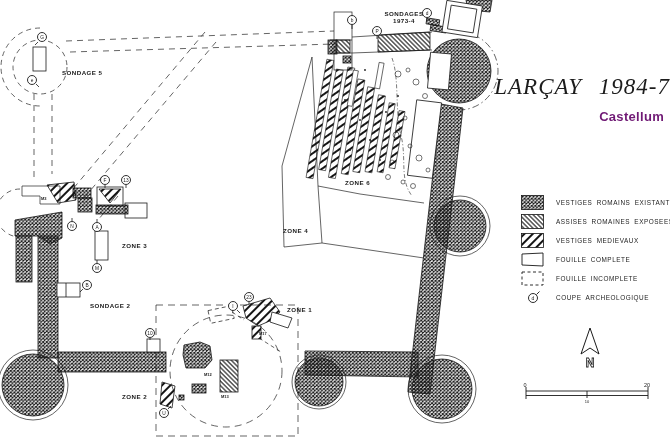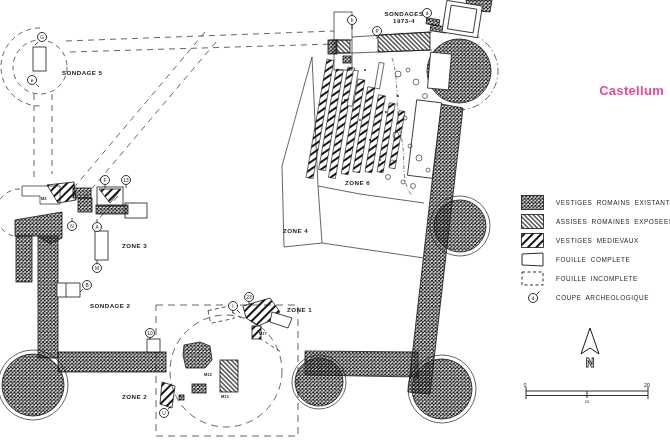--- a/index.html
+++ b/index.html
@@ -2,21 +2,21 @@
 <html><head>
 <meta charset="utf-8">
 <style>
   html,body{margin:0;padding:0;background:#ffffff;}
   #stage{position:relative;width:670px;height:444px;background:#ffffff;overflow:hidden;
          font-family:"Liberation Sans",sans-serif;color:#1a1a1a;}
   #plan-svg{position:absolute;left:0;top:0;}
   .title-block{position:absolute;left:492px;top:74px;width:178px;text-align:right;}
   .title-main{font-family:"Liberation Serif",serif;font-style:italic;font-size:23px;
               letter-spacing:1px;word-spacing:10px;white-space:nowrap;color:#1c1c1c;}
-  .title-sub{margin-top:9px;font-size:13px;font-weight:bold;letter-spacing:.3px;color:#ec4899;padding-right:6px;}
+  .title-sub{margin-top:9px;font-size:13px;font-weight:bold;letter-spacing:.3px;color:#701a75;padding-right:6px;}
   .legend{position:absolute;left:521px;top:195px;width:148px;}
   .legend-row{display:flex;align-items:center;margin-bottom:4px;height:15px;}
   .legend-row .sw{width:23px;height:15px;flex:0 0 23px;margin-right:12px;}
   .legend-row .lbl{font-size:6.4px;letter-spacing:.55px;word-spacing:2px;color:#222;white-space:nowrap;}
   .arealbl{font-size:6.2px;font-weight:bold;letter-spacing:.45px;fill:#1a1a1a;}
   .tinylbl{font-size:4px;font-weight:bold;fill:#1a1a1a;}
 </style>
 </head>
 <body>
 
@@ -277,20 +277,21 @@
     <g stroke="#1a1a1a" stroke-width="0.9" fill="#1a1a1a">
       <path d="M526,391 H648 M526,395.5 H648" fill="none"></path>
       <path d="M526,387 V399 M648,387 V399 M587,391 V398" fill="none"></path>
       <text x="525" y="387" text-anchor="middle" font-size="5.5" stroke="none">0</text>
       <text x="587" y="403" text-anchor="middle" font-size="4" stroke="none">10</text>
       <text x="647" y="387" text-anchor="middle" font-size="5.5" stroke="none">20</text>
     </g>
   </svg>
 
   <div class="title-block">
+    <div class="title-main">LARÇAY 1984-7</div>
     <div class="title-sub">Castellum</div>
   </div>
 
   <div class="legend">
     <div class="legend-row">
       <svg class="sw" width="23" height="15">
           <rect x="0.5" y="0.5" width="22" height="14" fill="url(#pRoman)" stroke="#161616" stroke-width="0.8"></rect>
         </svg>
       <span class="lbl">VESTIGES ROMAINS EXISTANTS</span>
     </div>

